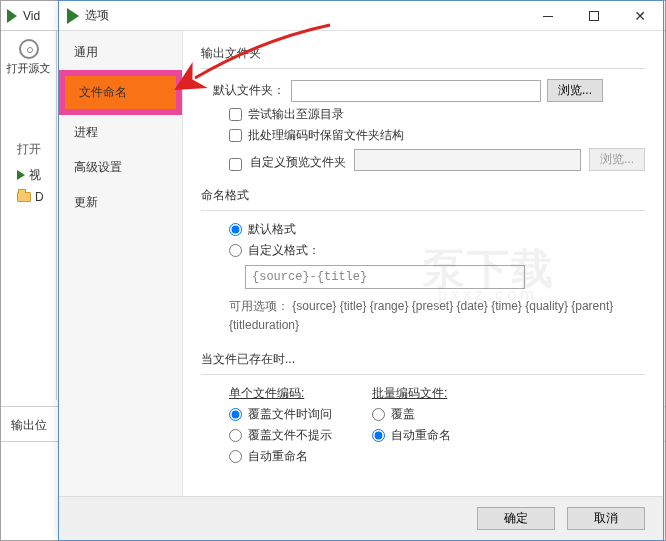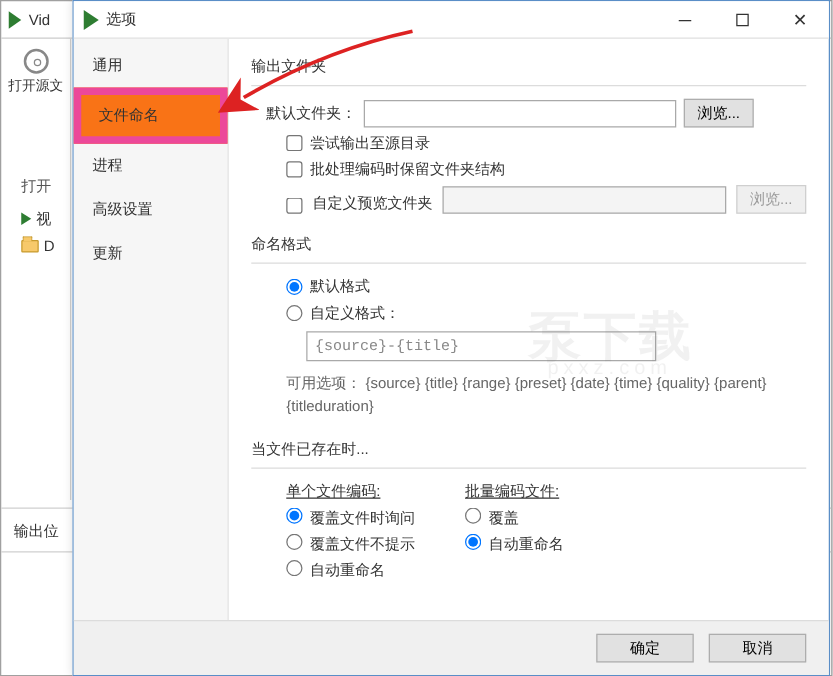--- a/index.html
+++ b/index.html
@@ -180,21 +180,21 @@
     margin: 8px 0 0 28px;
     color: #666;
     font-size: 12px;
     line-height: 1.6;
   }
 
   .dup-cols {
     display:flex; margin: 4px 0 0 28px; gap: 40px;
   }
   .dup-col .colhdr { font-size:12px; margin-bottom:4px;text-decoration:underline; }
-  .radrow2 { display:flex; align-items:flex-start; gap:6px; margin:4px 0; font-size:12px;}
+  .radrow2 { display:flex; align-items:center; gap:6px; margin:4px 0; font-size:12px;}
 
   .dlg-footer {
     height: 44px; border-top: 1px solid #dcdcdc;
     background: #f0f0f0;
     display:flex; align-items:center; justify-content:flex-end;
     gap: 12px; padding-right: 18px;
   }
   .dlg-footer .btn { width: 78px; }
 
   

